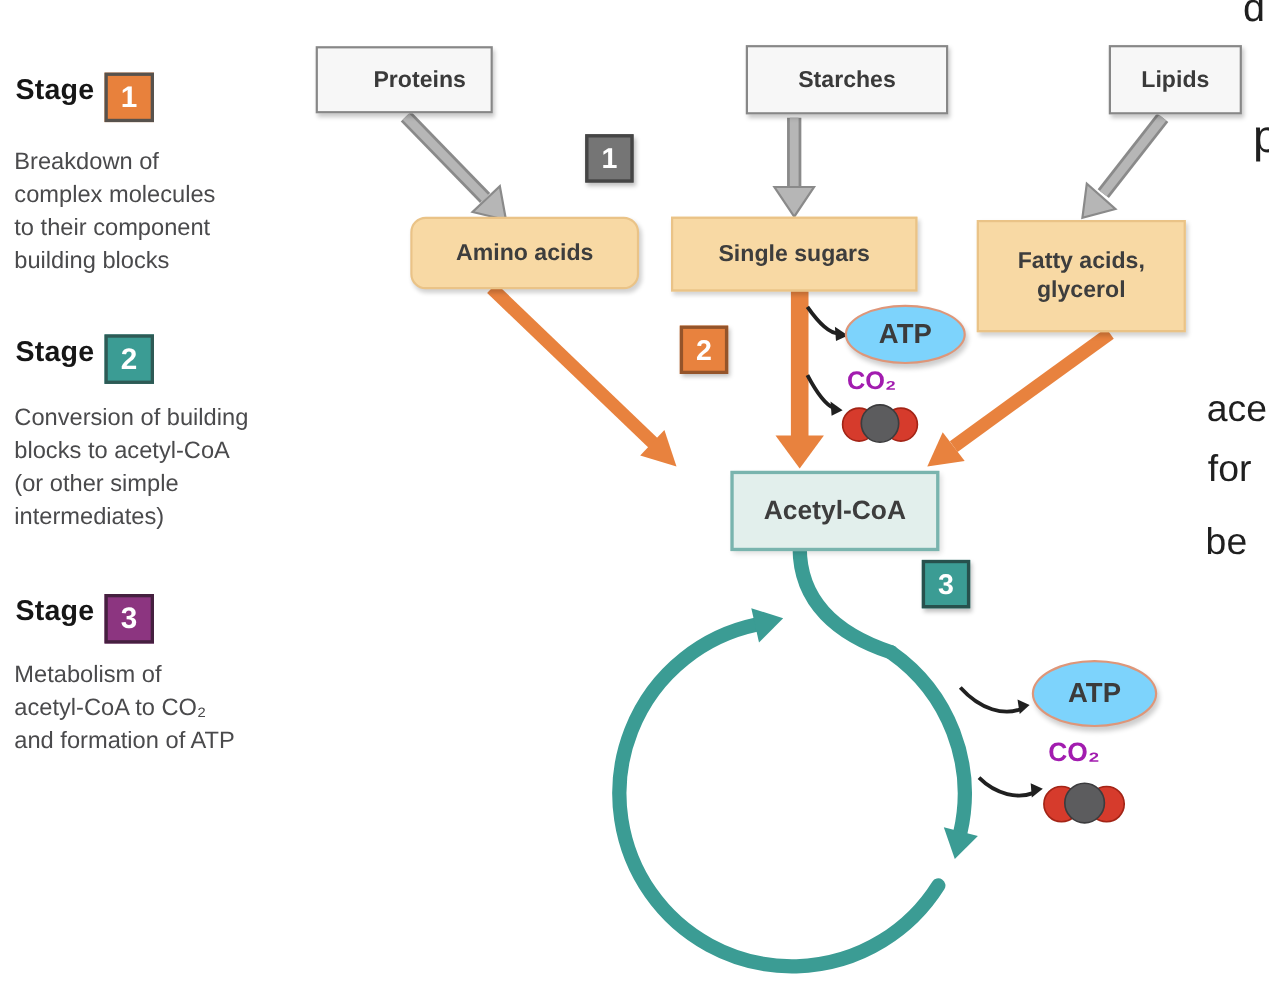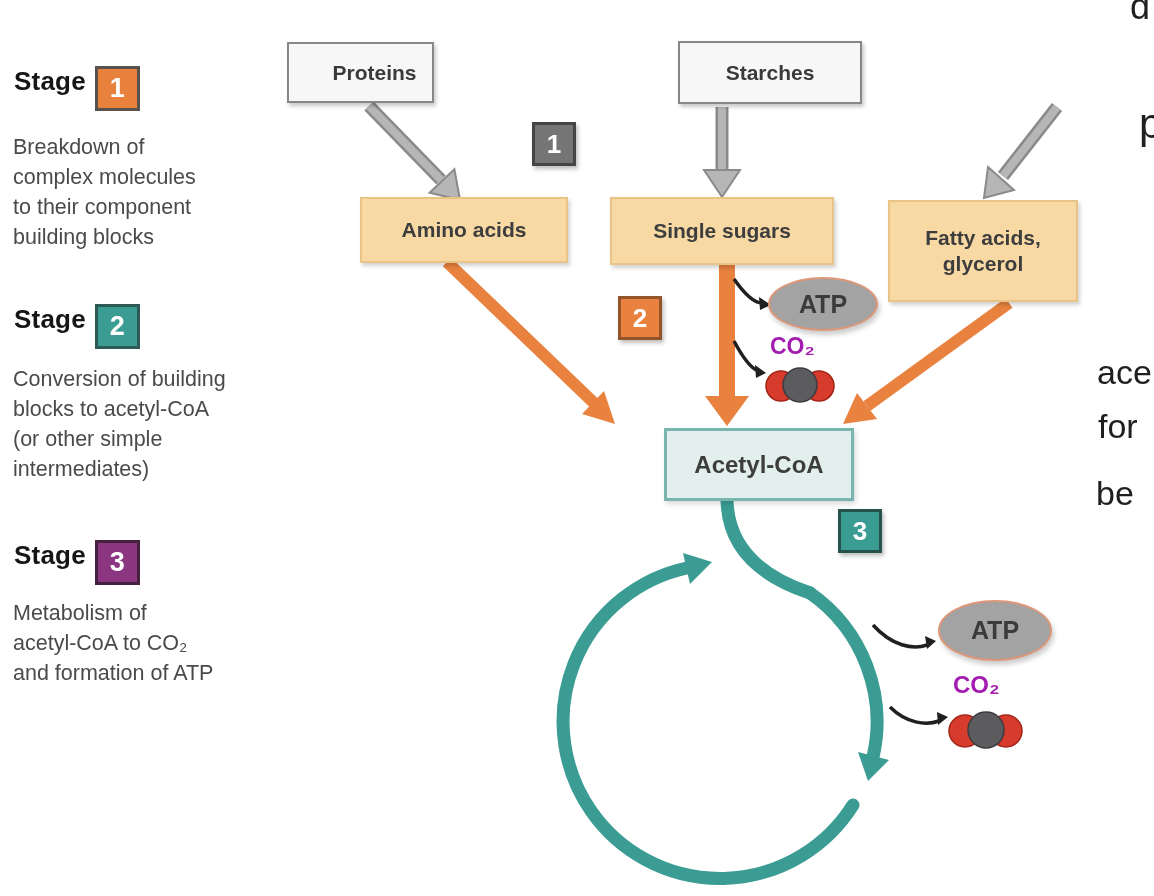--- a/index.html
+++ b/index.html
@@ -30,21 +30,21 @@
     font-size:21px;font-weight:600;color:#3d3d3d;white-space:pre-line;line-height:26px;
     box-shadow:2px 3px 4px rgba(0,0,0,.18);}
   .acetyl-box{background:#e2efec;border:3px solid #79b4ae;box-sizing:border-box;
     display:flex;align-items:center;justify-content:center;font-size:24px;font-weight:600;
     color:#3d3d3d;box-shadow:2px 3px 5px rgba(0,0,0,.15);}
   .badge{display:flex;align-items:center;justify-content:center;width:44px;height:44px;
     font-size:26px;font-weight:700;color:#fff;box-sizing:border-box;box-shadow:2px 3px 4px rgba(0,0,0,.25);}
   .badge1{background:#757575;border:3px solid #454545;}
   .badge2{background:#e8823e;border:3px solid #94542a;}
   .badge3{background:#3b9c94;border:3px solid #27514d;}
-  .atp-ellipse{background:#a3a3a3;border:2.5px solid #de9679;border-radius:50%;box-sizing:border-box;
+  .atp-ellipse{background:#7dd3fc;border:2.5px solid #de9679;border-radius:50%;box-sizing:border-box;
     display:flex;align-items:center;justify-content:center;font-size:25px;font-weight:700;
     color:#3b3b3b;box-shadow:2px 4px 5px rgba(0,0,0,.2);}
   .co2-label{font-size:23px;font-weight:700;color:#a21caf;}
   .cycle-text{width:210px;text-align:center;font-size:22px;line-height:32px;color:#3f3f3f;
     font-weight:500;white-space:pre-line;}
   .frag{color:#1f1f1f;font-weight:400;}
 </style>
 </head>
 <body>
 
@@ -135,28 +135,29 @@
 intermediates)</div>
 
   <div class="abs z2 stage-head" style="left:14px;top:540px;">
     <span class="stage-word">Stage</span>
     <span class="stage-square sq3">3</span>
   </div>
   <div class="abs z2 stage-desc" style="left:13px;top:598px;">Metabolism of
 acetyl-CoA to CO₂
 and formation of ATP</div>
 
-  <div class="abs z2 src-box" style="left:287px;top:42px;width:147px;height:61px;padding-left:28px;">Proteins</div>
+  <div class="abs z2 src-box" style="left:287px;top:42px;width:161px;height:61px;padding-left:28px;">Proteins</div>
   <div class="abs z2 src-box" style="left:678px;top:41px;width:184px;height:63px;">Starches</div>
+  <div class="abs z2 src-box" style="left:1008px;top:41px;width:121px;height:63px;">Lipids</div>
 
   <div class="abs z2 badge badge1" style="left:532px;top:122px;">1</div>
   <div class="abs z2 badge badge2" style="left:618px;top:296px;">2</div>
   <div class="abs z2 badge badge3" style="left:838px;top:509px;">3</div>
 
-  <div class="abs z2 bb-box" style="left:360px;top:197px;width:208px;height:66px;">Amino acids</div>
+  <div class="abs z2 bb-box" style="left:373px;top:197px;width:208px;height:66px;border-radius:14px;">Amino acids</div>
   <div class="abs z2 bb-box" style="left:610px;top:197px;width:224px;height:68px;">Single sugars</div>
   <div class="abs z2 bb-box" style="left:888px;top:200px;width:190px;height:102px;">Fatty acids,
 glycerol</div>
 
   <div class="abs z2 atp-ellipse" style="left:768px;top:277px;width:110px;height:54px;">ATP</div>
   <div class="abs z2 co2-label" style="left:770px;top:333px;">CO₂</div>
 
   <div class="abs z2 acetyl-box" style="left:633px;top:428px;width:190px;height:73px;margin-left:31px;">Acetyl-CoA</div>
 
 

